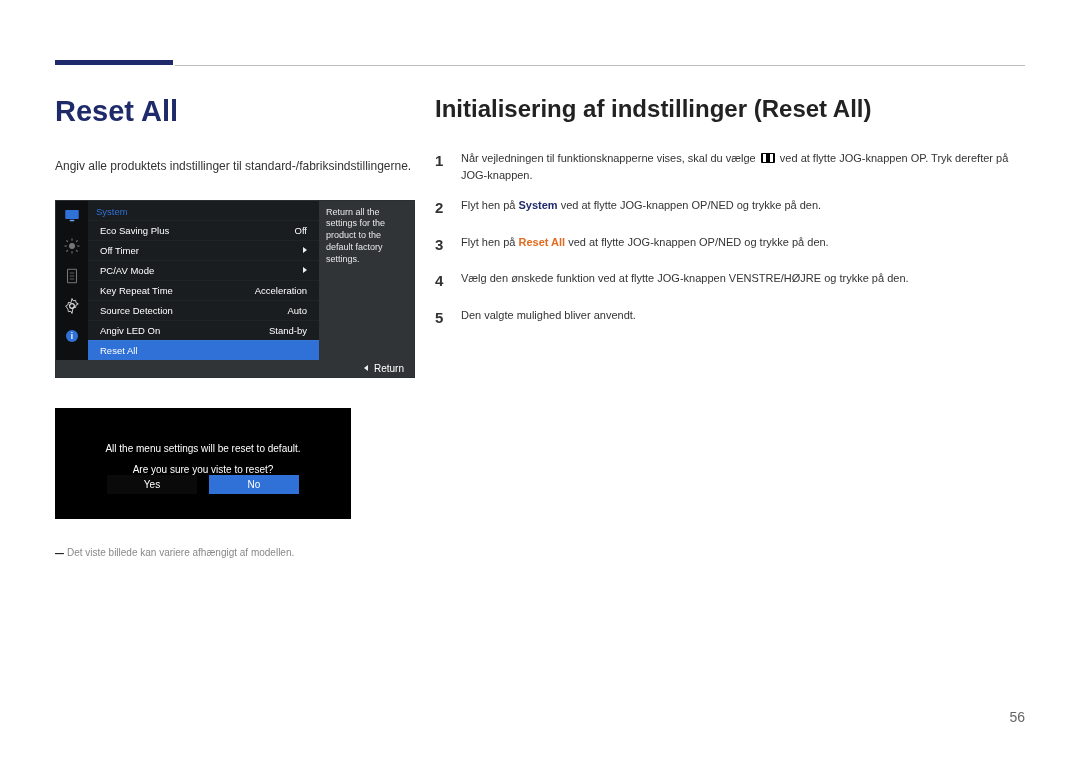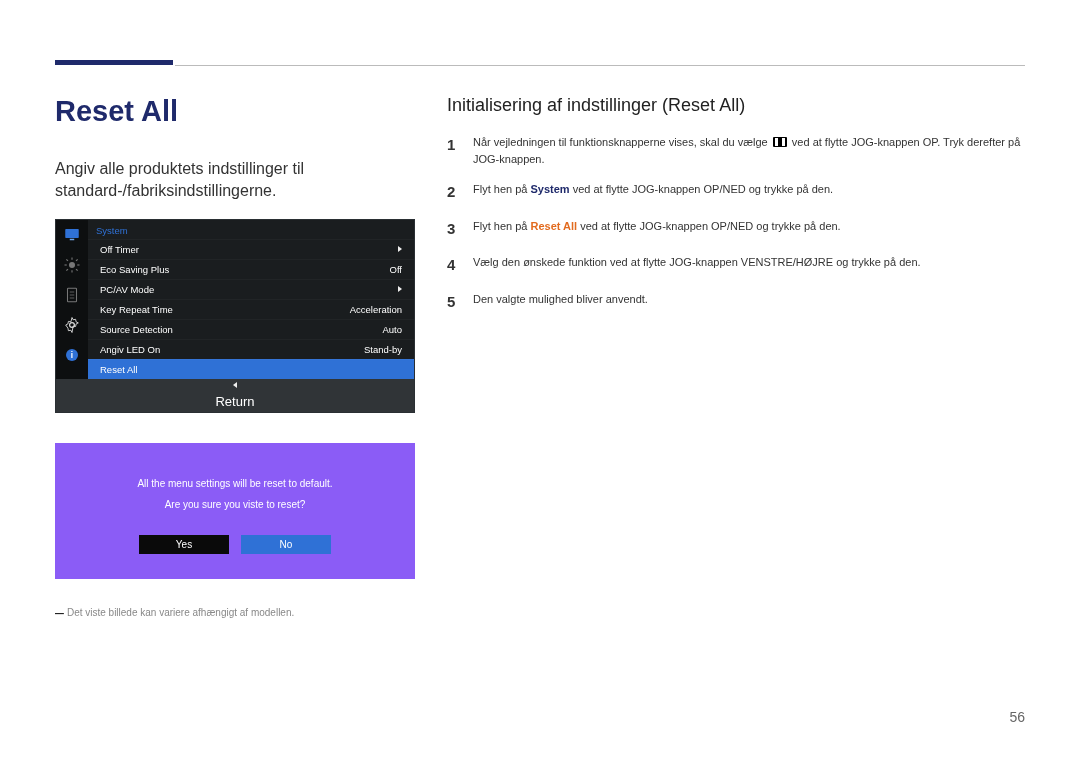--- a/index.html
+++ b/index.html
@@ -27,34 +27,34 @@
     right: 55px;
     height: 1px;
     background: #bbb;
   }
   .content {
     position: absolute;
     top: 95px;
     left: 55px;
     right: 55px;
     display: flex;
-    gap: 32px;
+    gap: 20px;
   }
   .left-col { width: 360px; }
   .right-col { flex: 1; }
   .section-title {
     color: #1f2a6b;
     font-size: 29px;
     font-weight: 600;
     margin-bottom: 30px;
   }
   .intro-text {
-    font-size: 16px;
+    font-size: 12px;
     color: #333;
-    margin-bottom: 16px;
+    margin-bottom: 25px;
     line-height: 1.4;
   }
   
   .osd-panel {
     width: 360px;
     background: #111416;
     color: #fff;
     font-size: 9.5px;
     border: 1px solid #2a2f33;
   }
@@ -105,45 +105,43 @@
     line-height: 1.3;
     color: #e8e8e8;
   }
   .osd-footer {
     background: #303437;
     padding: 3px 10px;
     display: flex;
     justify-content: flex-end;
     align-items: center;
     gap: 6px;
-    font-size: 13px;
-    flex-direction: column;
+    font-size: 10px;
   }
   .osd-footer .tri-left {
     width: 0; height: 0;
     border-top: 3px solid transparent;
     border-bottom: 3px solid transparent;
     border-right: 4px solid #eee;
   }
   
   .confirm-panel {
-    width: 360px;
-    background: #8b5cf6;
+    width: 296px;
+    background: #000000;
     color: #fff;
     margin-top: 30px;
     padding: 35px 0 25px 0;
     text-align: center;
     font-size: 10px;
   }
   .confirm-panel .line1 { margin-bottom: 10px; }
   .confirm-buttons {
     display: flex;
     justify-content: center;
     gap: 12px;
-    margin-top: 25px;
   }
   .confirm-btn {
     width: 90px;
     padding: 4px 0;
     background: #0a0a0a;
     color: #fff;
     font-size: 10px;
   }
   .confirm-btn.selected { background: #2f71d6; }
   .footnote {
@@ -152,24 +150,24 @@
     margin-top: 25px;
   }
   .footnote .dash {
     color: #1a1a1a;
     font-size: 16px;
     vertical-align: -2px;
     margin-right: 3px;
   }
   
   .right-title {
-    font-size: 18px;
-    font-weight: 400;
+    font-size: 24px;
+    font-weight: 700;
     color: #222;
-    margin-bottom: 18px;
+    margin-bottom: 27px;
   }
   .steps { font-size: 11px; color: #333; }
   .step {
     display: flex;
     gap: 12px;
     margin-bottom: 14px;
     line-height: 1.5;
   }
   .step-num {
     font-size: 15px;
@@ -257,26 +255,26 @@
           <span class="osd-icon">
             <svg viewBox="0 0 24 24">
                 <circle cx="12" cy="12" r="8" fill="#2f71d6"></circle>
                 <text x="12" y="16" font-size="11" text-anchor="middle" fill="#fff" font-family="Arial" font-weight="bold">i</text>
               </svg>
           </span>
         </div>
         <div class="osd-main">
           <div class="osd-header">System</div>
           <div class="osd-row">
+            <span>Eco Saving Plus</span>
+            <span>Off</span>
+          </div>
+          <div class="osd-row">
             <span>Off Timer</span>
             <span class="osd-arrow"></span>
-          </div>
-          <div class="osd-row">
-            <span>Eco Saving Plus</span>
-            <span>Off</span>
           </div>
           <div class="osd-row">
             <span>PC/AV Mode</span>
             <span class="osd-arrow"></span>
           </div>
           <div class="osd-row">
             <span>Key Repeat Time</span>
             <span>Acceleration</span>
           </div>
           <div class="osd-row">
@@ -285,20 +283,21 @@
           </div>
           <div class="osd-row">
             <span>Angiv LED On</span>
             <span>Stand-by</span>
           </div>
           <div class="osd-row selected">
             <span>Reset All</span>
             <span></span>
           </div>
         </div>
+        <div class="osd-desc">Return all the settings for the product to the default factory settings.</div>
       </div>
       <div class="osd-footer">
         <span class="tri-left"></span>
         <span>Return</span>
       </div>
     </div>
 
     <div class="confirm-panel">
       <div class="line1">All the menu settings will be reset to default.</div>
       <div>Are you sure you viste to reset?</div>

